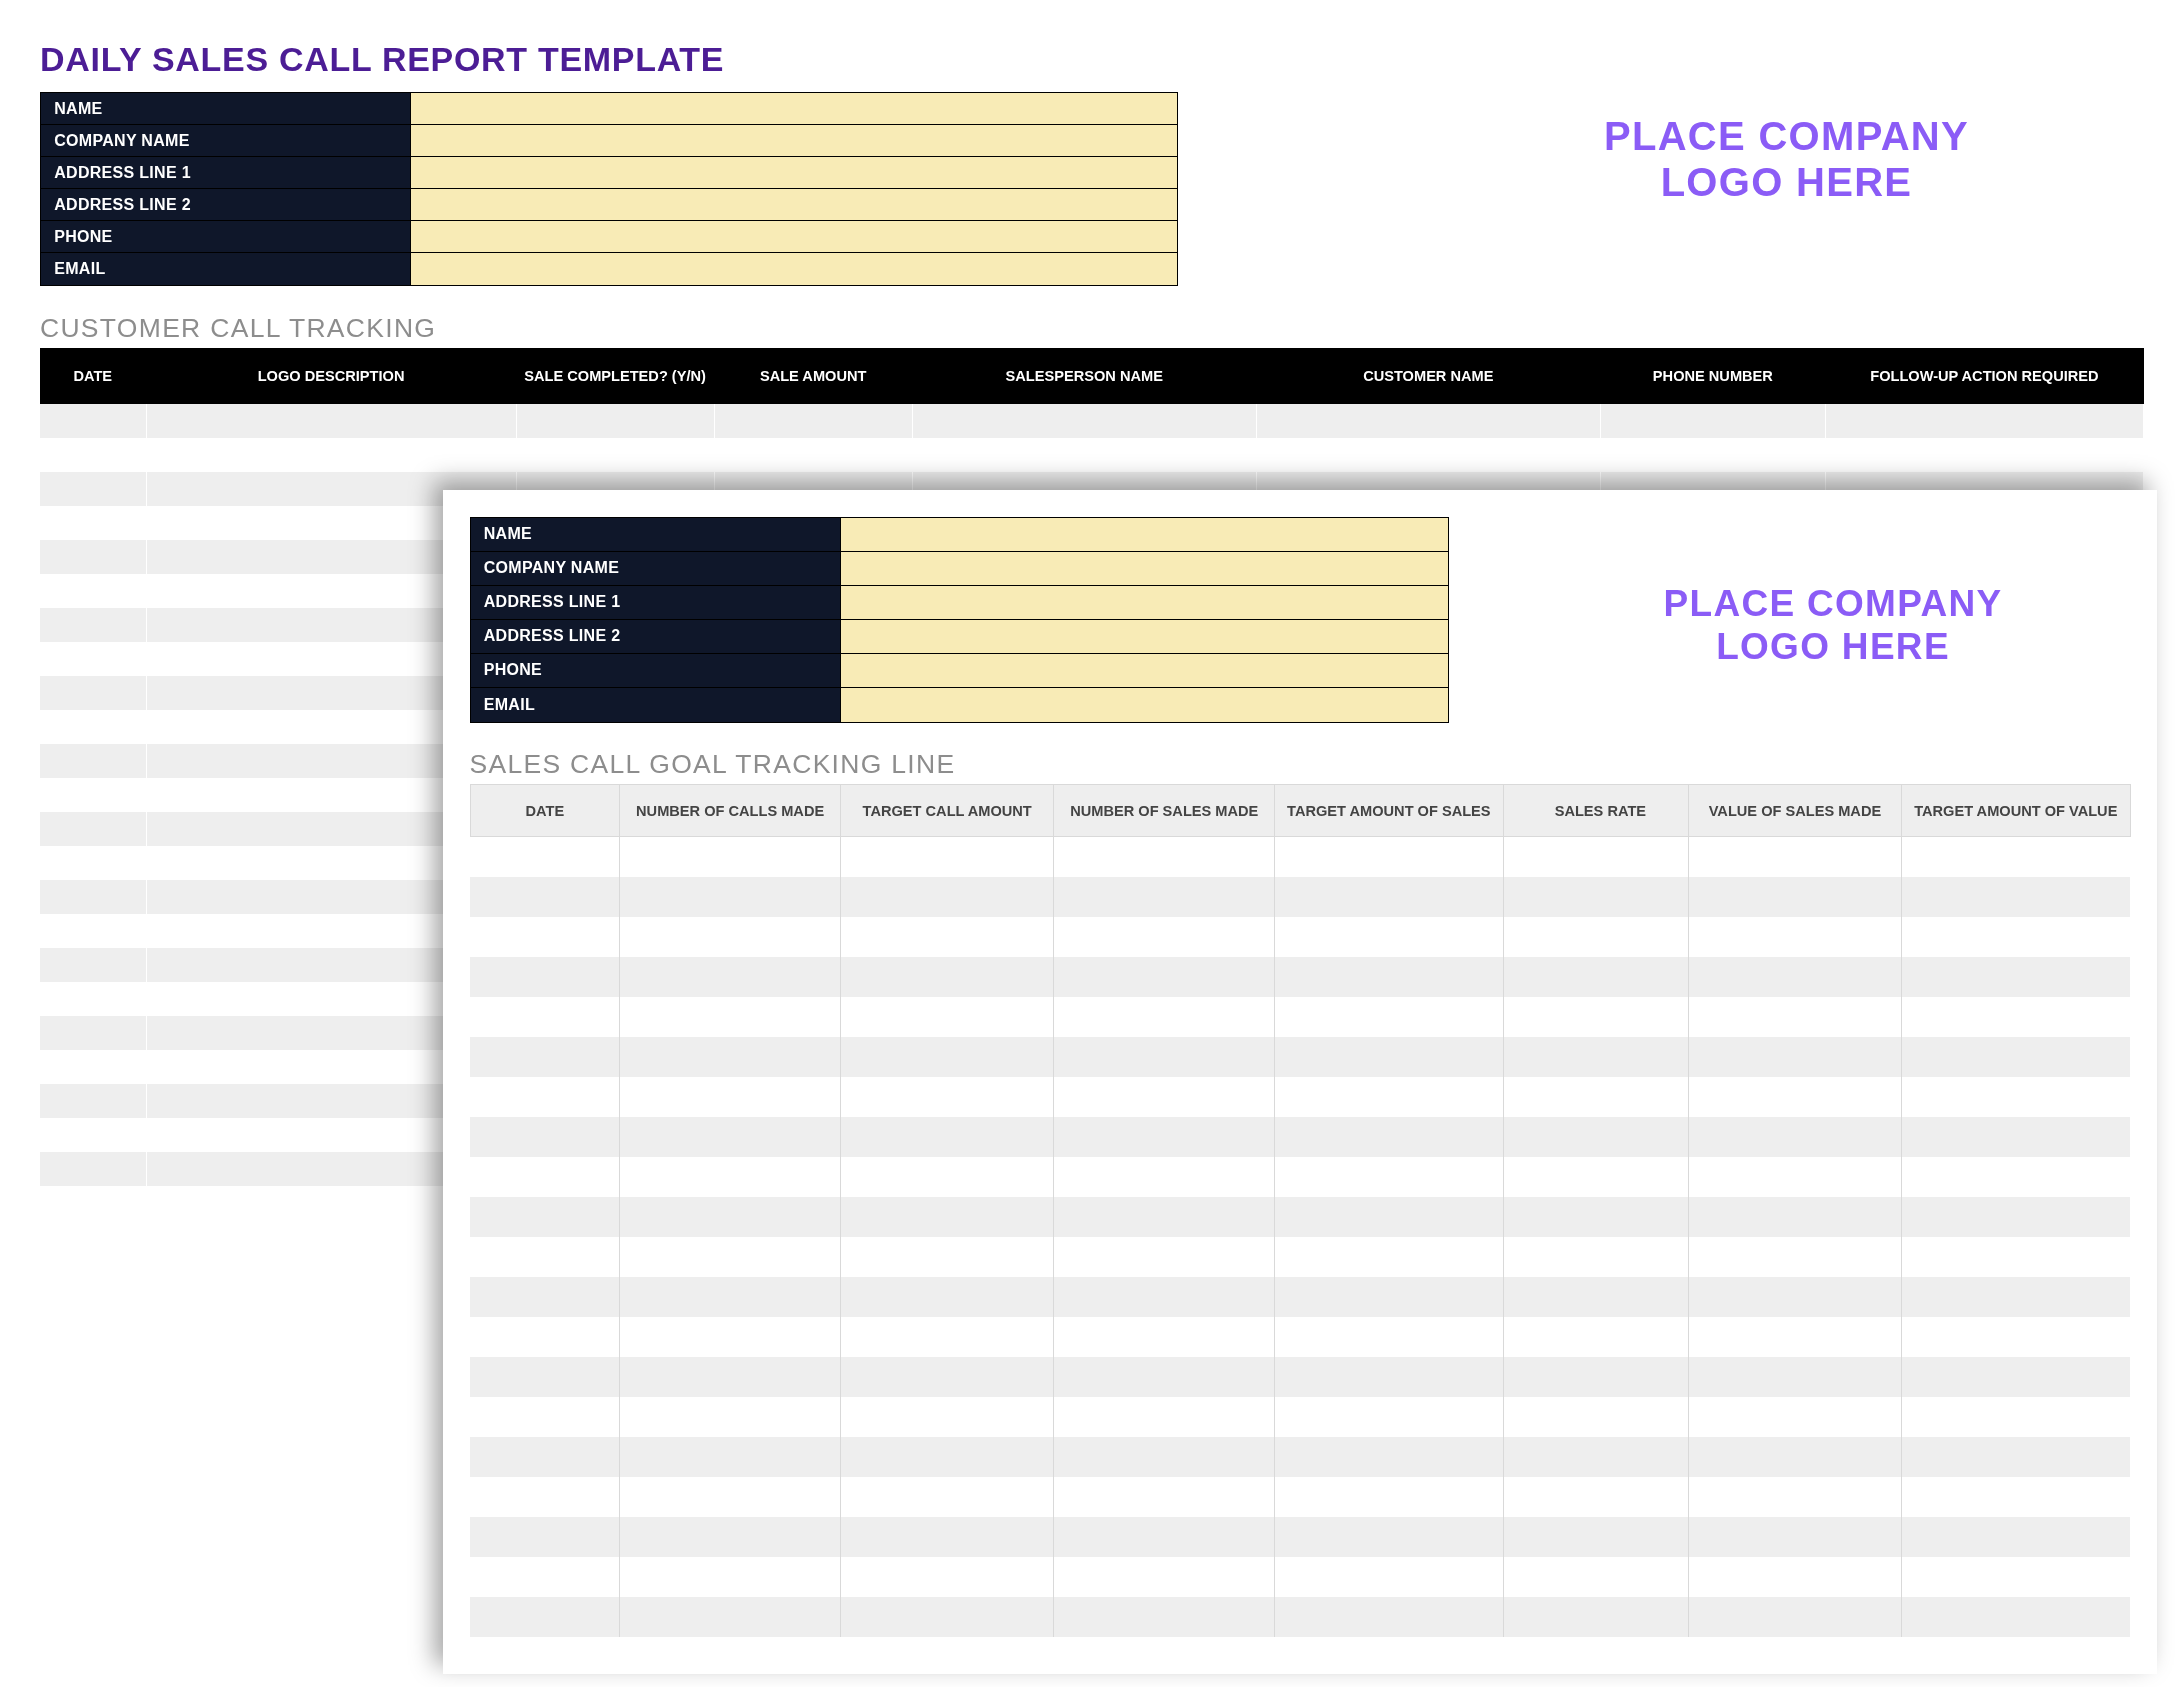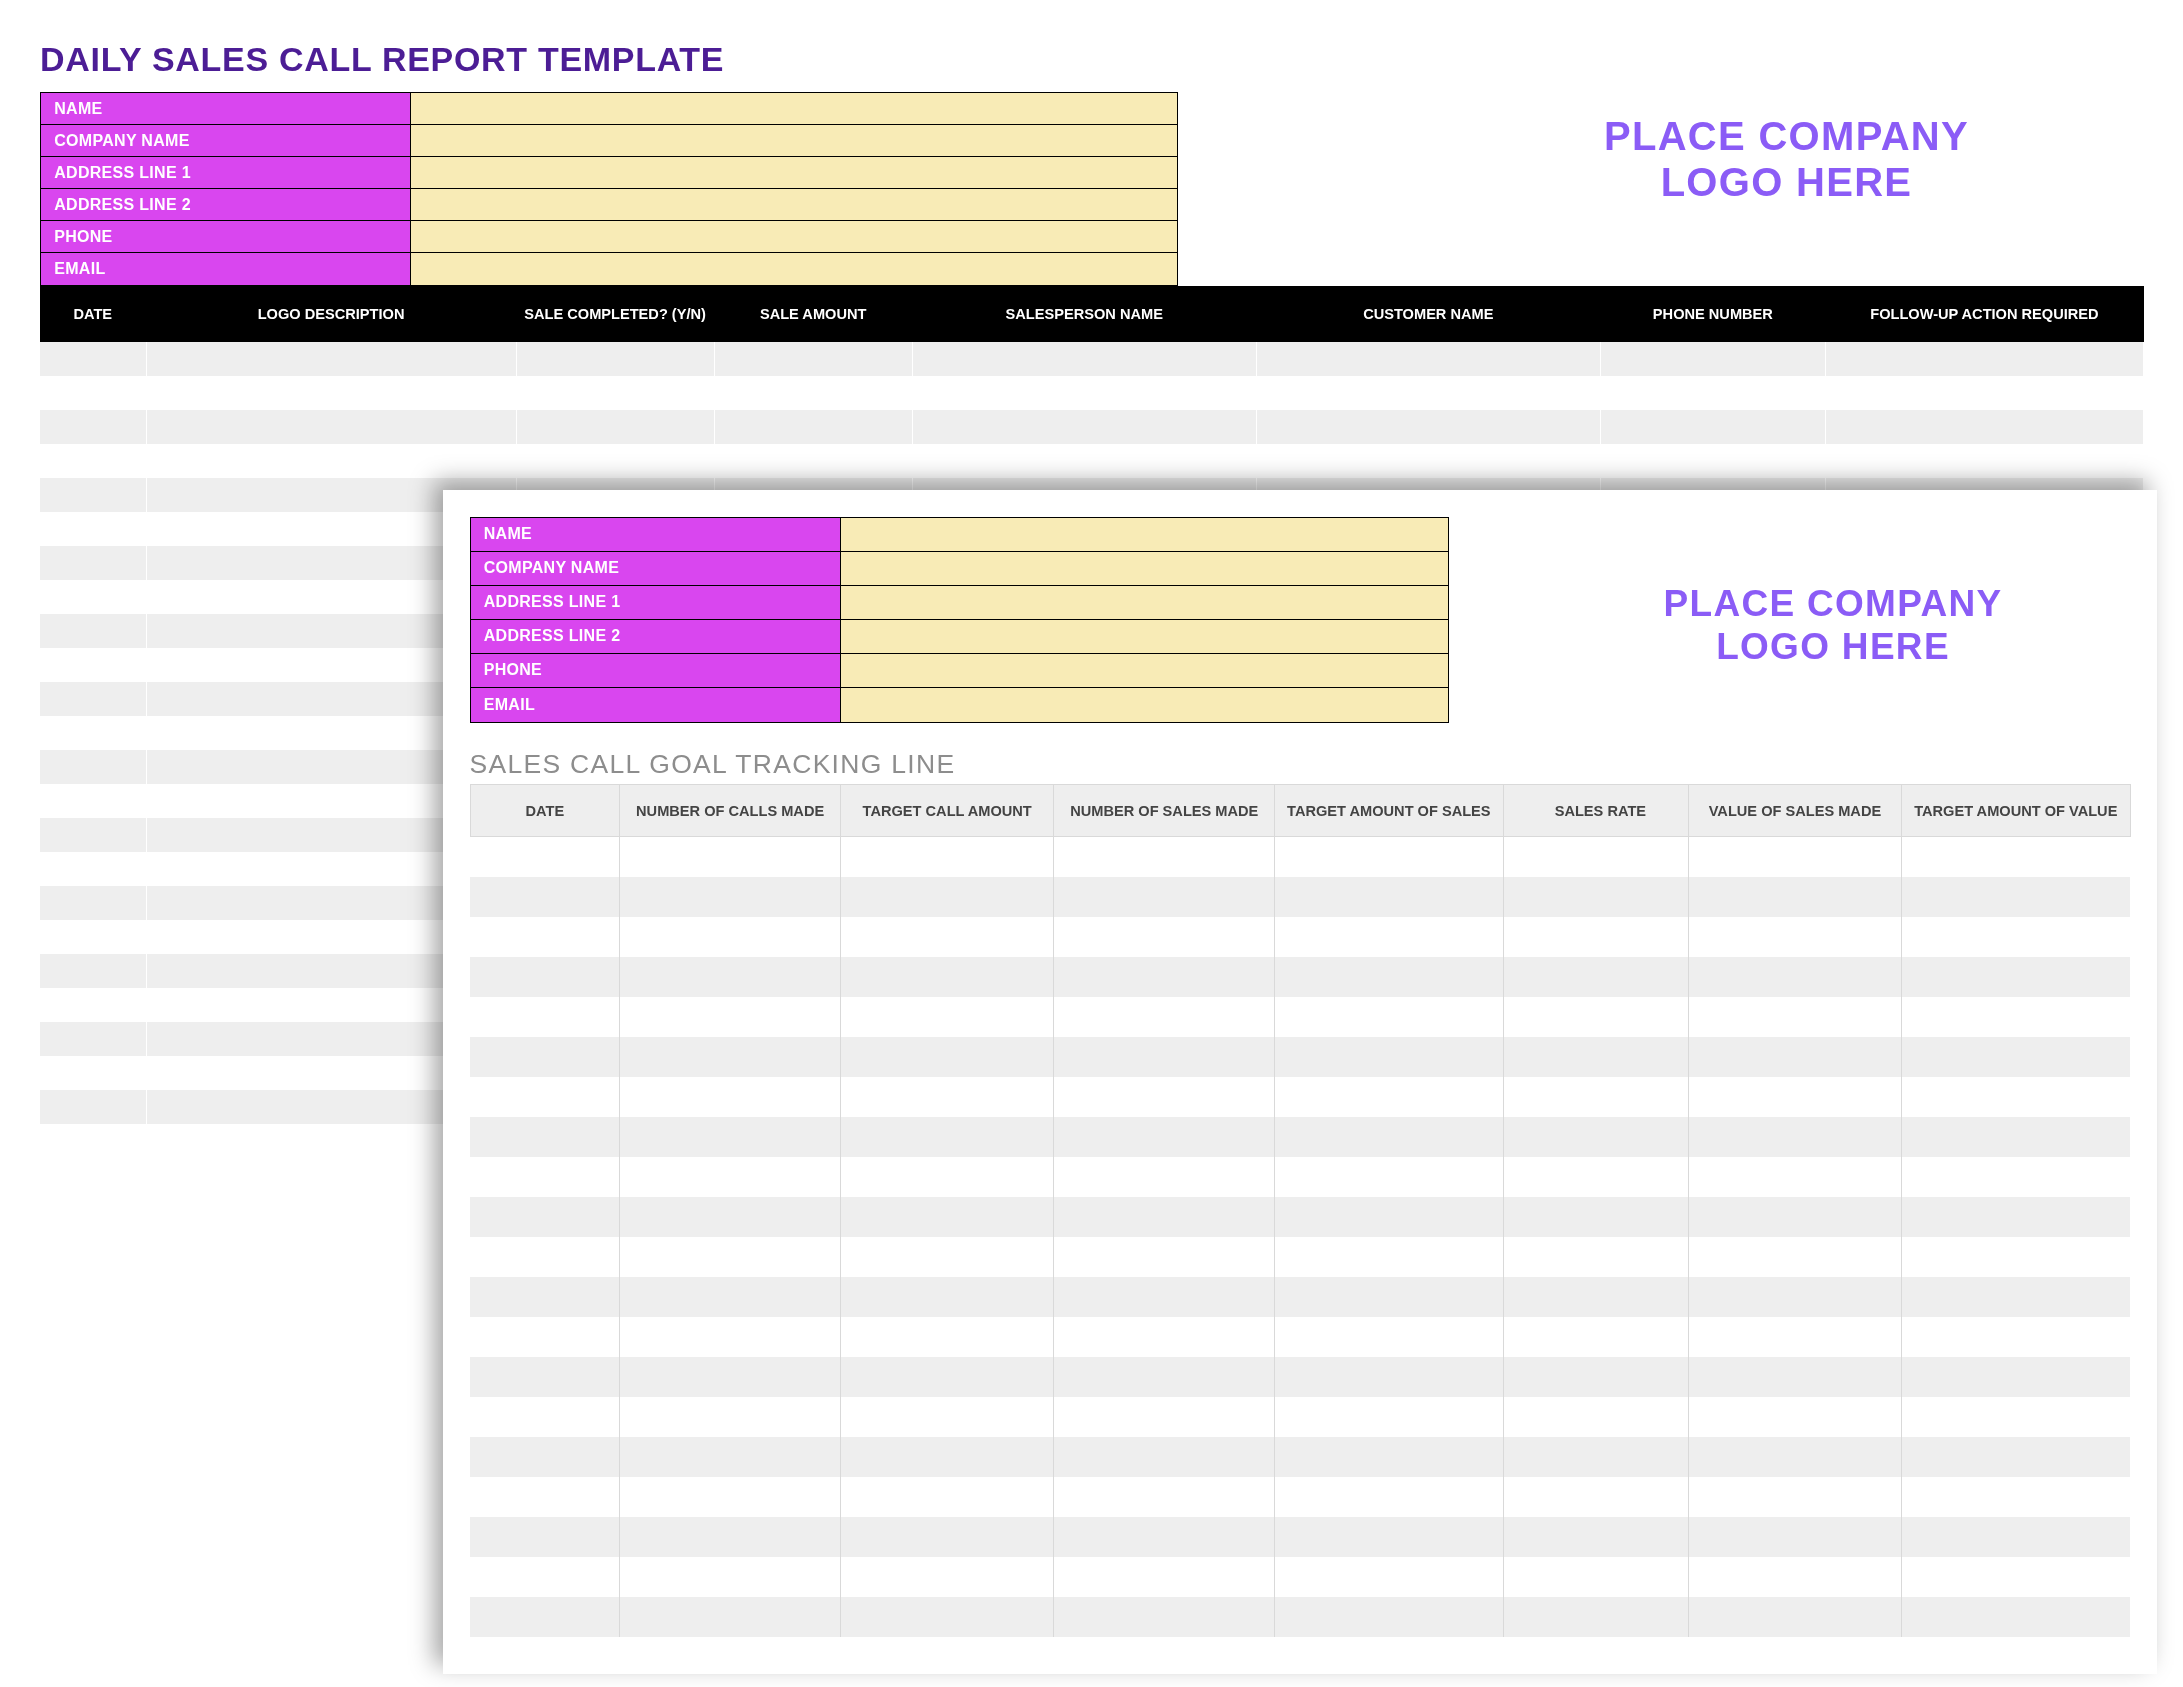--- a/index.html
+++ b/index.html
@@ -32,21 +32,21 @@
     width: 1138px;
   }
   .info-row {
     display: flex;
     height: 32px;
     border-bottom: 0.7px solid #000;
   }
   .info-row:last-child { border-bottom: none; }
   .info-label {
     width: 370px;
-    background: #d946ef;
+    background: #0f172a;
     color: #fff;
     font-size: 16px;
     font-weight: 700;
     letter-spacing: 0.3px;
     display: flex;
     align-items: center;
     padding-left: 13.2px;
     border-right: 0.7px solid #000;
   }
   .info-input {
@@ -192,20 +192,21 @@
       <div class="info-label">EMAIL</div>
       <div class="info-input"></div>
     </div>
   </div>
 
   <div class="logo-ph">
     <span>PLACE COMPANY</span><br>
     <span>LOGO HERE</span>
   </div>
 
+  <div class="section-title">CUSTOMER CALL TRACKING</div>
 
   <table class="ct-table">
     <thead>
       <tr>
         <th class="c-date">DATE</th>
         <th class="c-desc">LOGO DESCRIPTION</th>
         <th class="c-yn">SALE COMPLETED? (Y/N)</th>
         <th class="c-amt">SALE AMOUNT</th>
         <th class="c-sp">SALESPERSON NAME</th>
         <th class="c-cust">CUSTOMER NAME</th>

